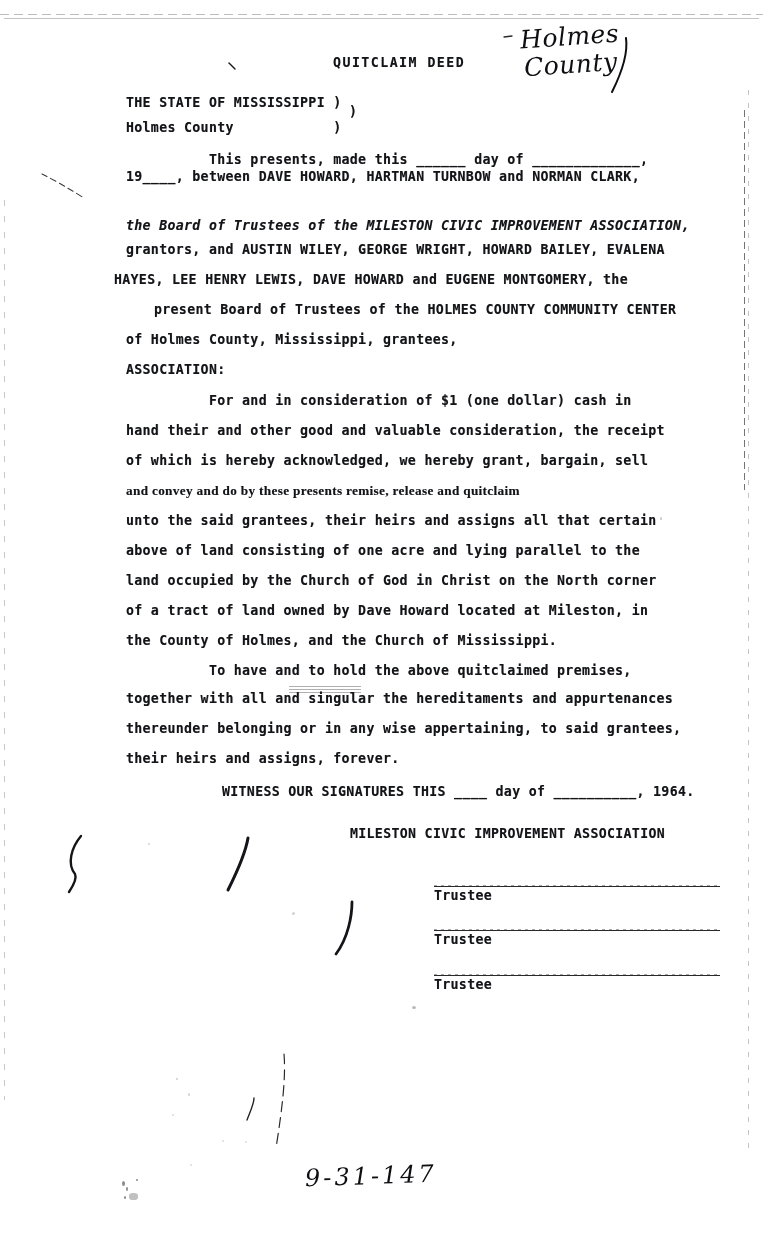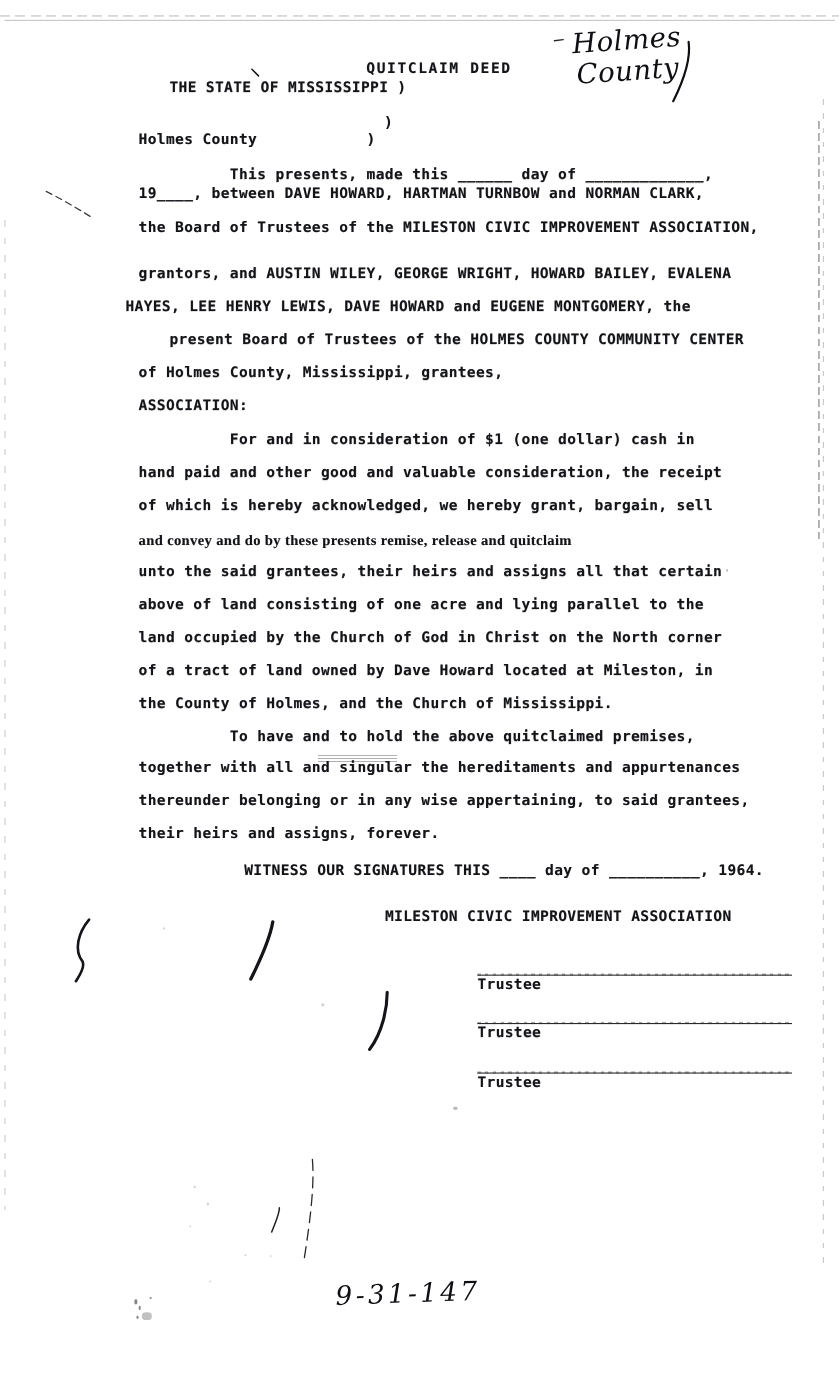--- a/index.html
+++ b/index.html
@@ -159,37 +159,37 @@
   <div class="doc">
 
     <div class="squiggle" style="left:228px; top:62px;">
       <svg width="10" height="10" viewBox="0 0 10 10">
         <path d="M1 1 L7 7" stroke="#1a1a1a" stroke-width="1.4" fill="none" stroke-linecap="round"></path>
       </svg>
     </div>
 
     <div class="tline title" style="left:333px; top:56px;">QUITCLAIM DEED</div>
 
-    <div class="tline" style="left:126px; top:74px;margin-left:28px;">THE STATE OF MISSISSIPPI )</div>
+    <div class="tline" style="left:126px; top:96px;">THE STATE OF MISSISSIPPI )</div>
     <div class="tline" style="left:126px; top:121px;">Holmes County            )</div>
 
     <div class="tline" style="left:349px; top:105px;">)</div>
 
     <div class="tline" style="left:126px; top:153px;">          This presents, made this ______ day of _____________,</div>
     <div class="tline" style="left:126px; top:170px;">19____, between DAVE HOWARD, HARTMAN TURNBOW and NORMAN CLARK,</div>
-    <div class="tline" style="left:126px; top:201px;">the Board of Trustees of the MILESTON CIVIC IMPROVEMENT ASSOCIATION,</div>
+    <div class="tline" style="left:126px; top:219px;font-style:italic;">the Board of Trustees of the MILESTON CIVIC IMPROVEMENT ASSOCIATION,</div>
     <div class="tline" style="left:126px; top:243px;">grantors, and AUSTIN WILEY, GEORGE WRIGHT, HOWARD BAILEY, EVALENA</div>
     <div class="tline" style="left:114px; top:273px;">HAYES, LEE HENRY LEWIS, DAVE HOWARD and EUGENE MONTGOMERY, the</div>
     <div class="tline" style="left:126px; top:303px;padding-left:28px;">present Board of Trustees of the HOLMES COUNTY COMMUNITY CENTER</div>
     <div class="tline" style="left:126px; top:333px;">of Holmes County, Mississippi, grantees,</div>
 
     <div class="tline" style="left:126px; top:363px;">ASSOCIATION:</div>
 
     <div class="tline" style="left:126px; top:394px;">          For and in consideration of $1 (one dollar) cash in</div>
-    <div class="tline" style="left:126px; top:424px;">hand paid and other good and valuable consideration, the receipt</div>
+    <div class="tline" style="left:126px; top:424px;">hand their and other good and valuable consideration, the receipt</div>
     <div class="tline" style="left:126px; top:454px;">of which is hereby acknowledged, we hereby grant, bargain, sell</div>
     <div class="tline" style="left:126px; top:484px;font-family:Liberation Serif, serif;">and convey and do by these presents remise, release and quitclaim</div>
     <div class="tline" style="left:126px; top:514px;">unto the said grantees, their heirs and assigns all that certain</div>
     <div class="tline" style="left:126px; top:544px;">above of land consisting of one acre and lying parallel to the</div>
     <div class="tline" style="left:126px; top:574px;">land occupied by the Church of God in Christ on the North corner</div>
     <div class="tline" style="left:126px; top:604px;">of a tract of land owned by Dave Howard located at Mileston, in</div>
     <div class="tline" style="left:126px; top:634px;">the County of Holmes, and the Church of Mississippi.</div>
 
     <div class="tline" style="left:126px; top:664px;">          To have and to hold the above quitclaimed premises,</div>
     <div class="tline" style="left:126px; top:692px;">together with all and singular the hereditaments and appurtenances</div>

